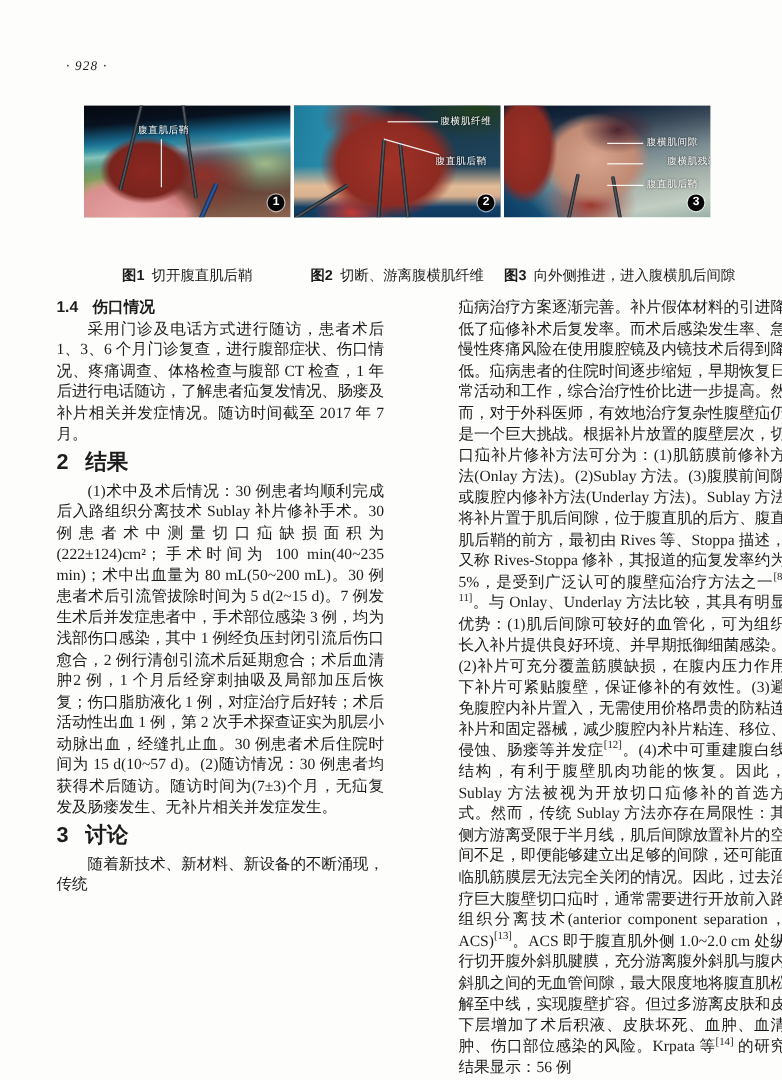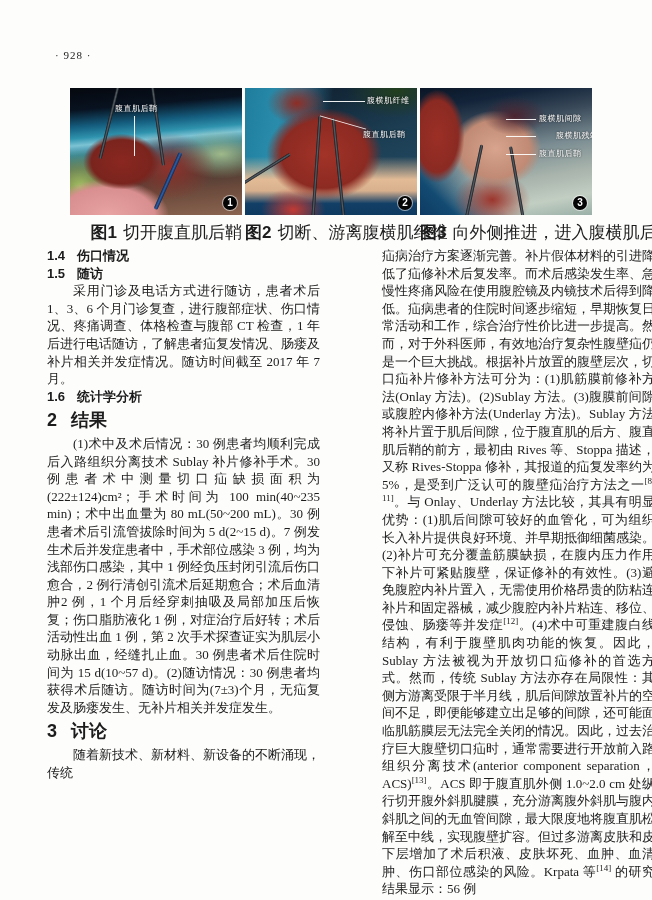--- a/index.html
+++ b/index.html
@@ -4,29 +4,29 @@
 <style>
   html,body{margin:0;padding:0;}
   body{background:#e8e8e8;}
   .page{
     position:relative;width:652px;height:900px;margin:0 auto;
     background:#fdfdfc;overflow:hidden;
     font-family:"Liberation Serif","DejaVu Serif",serif;color:#1c1c1c;
   }
   
   .header{position:absolute;top:46px;left:47px;right:33px;height:20px;font-size:11px;}
-  .page-no{position:absolute;left:8px;top:3px;letter-spacing:1px;}
+  .page-no{position:absolute;left:8px;top:3px;letter-spacing:1px;font-style:italic;}
   .journal-line{
     position:absolute;left:131px;right:0;top:0;text-align:center;
     border-bottom:1px solid #3a3a3a;padding-bottom:4px;white-space:nowrap;font-size:10.5px;
   }
   .journal-line span{margin:0 4px;}
   
   .figstrip{position:absolute;top:88px;left:70px;width:522px;display:flex;gap:3px;}
-  .photo{position:relative;width:172px;height:127px;overflow:hidden;background:#0a1520;}
+  .photo{position:relative;width:172px;height:93px;overflow:hidden;background:#0a1520;}
   .photo1{background:
     radial-gradient(ellipse 55px 40px at 30% 58%, #8a2720 0%, #7a241e 55%, rgba(0,0,0,0) 70%),
     radial-gradient(ellipse 65px 48px at 58% 62%, #93312a 0%, rgba(0,0,0,0) 70%),
     radial-gradient(ellipse 85px 50px at 22% 100%, #e8a3a3 0%, #d98f8f 55%, rgba(0,0,0,0) 72%),
     radial-gradient(ellipse 60px 55px at 6% 78%, #a2c364 0%, rgba(0,0,0,0) 70%),
     radial-gradient(ellipse 70px 35px at 88% 52%, #9fb98a 0%, rgba(0,0,0,0) 70%),
     linear-gradient(175deg,#05080e 0%,#081220 16%,#155e80 28%,#2f93ae 36%,#7cc3d4 41%,#2c7e9a 48%,#35464c 58%,#4f3b33 68%,#6b4a3c 80%,#8a6450 100%);}
   .photo2{background:
     radial-gradient(ellipse 70px 38px at 88% 2%, #233f1e 0%, rgba(0,0,0,0) 72%),
     radial-gradient(ellipse 42px 30px at 30% 12%, #8e2d25 0%, rgba(0,0,0,0) 70%),
@@ -51,21 +51,21 @@
   }
   .leader{position:absolute;background:rgba(255,255,255,.92);}
   .badge{
     position:absolute;right:5px;bottom:5px;width:14px;height:14px;border-radius:50%;
     background:#050505;color:#fff;font-size:10px;line-height:14px;text-align:center;
     font-family:"Liberation Sans","DejaVu Sans",sans-serif;font-weight:bold;
     box-shadow:0 0 0 1px rgba(255,255,255,.55);
   }
   
   .caprow{position:absolute;top:221px;left:70px;width:522px;display:flex;gap:3px;}
-  .cap{width:172px;text-align:right;font-size:17px;white-space:nowrap;}
+  .cap{width:172px;text-align:center;font-size:12px;white-space:nowrap;}
   .cap b{font-family:"Liberation Sans","DejaVu Sans",sans-serif;font-weight:bold;margin-right:6px;}
   
   .col{position:absolute;top:247px;width:273px;font-size:13px;line-height:17.6px;text-align:justify;}
   .col-left{left:47px;}
   .col-right{left:334px;margin-left:48px;}
   .para{margin:0;text-indent:2em;}
   .para-cont{margin:0;text-indent:0;}
   .subhead{margin:0;font-family:"Liberation Sans","DejaVu Sans",sans-serif;font-weight:bold;font-size:13px;}
   .subhead .no{margin-right:12px;}
   .sechead{margin:7px 0 5px;font-family:"Liberation Sans","DejaVu Sans",sans-serif;font-weight:bold;font-size:18px;}
@@ -123,23 +123,21 @@
     <div class="cap">
       <b>图2</b><span>切断、游离腹横肌纤维</span>
     </div>
     <div class="cap">
       <b>图3</b><span>向外侧推进，进入腹横肌后间隙</span>
     </div>
   </div>
 
   <div class="col col-left">
     <h4 class="subhead"><span class="no">1.4</span><span>伤口情况</span></h4>
-    <h4 class="subhead"><span class="no">1.5</span><span>随访</span></h4>
     <p class="para">采用门诊及电话方式进行随访，患者术后 1、3、6 个月门诊复查，进行腹部症状、伤口情况、疼痛调查、体格检查与腹部 CT 检查，1 年后进行电话随访，了解患者疝复发情况、肠瘘及补片相关并发症情况。随访时间截至 2017 年 7 月。</p>
-    <h4 class="subhead"><span class="no">1.6</span><span>统计学分析</span></h4>
     <h3 class="sechead"><span class="no">2</span><span>结果</span></h3>
     <p class="para rich">(1)术中及术后情况：30 例患者均顺利完成后入路组织分离技术 Sublay 补片修补手术。30 例患者术中测量切口疝缺损面积为(222±124)cm²；手术时间为 100 min(40~235 min)；术中出血量为 80 mL(50~200 mL)。30 例患者术后引流管拔除时间为 5 d(2~15 d)。7 例发生术后并发症患者中，手术部位感染 3 例，均为浅部伤口感染，其中 1 例经负压封闭引流后伤口愈合，2 例行清创引流术后延期愈合；术后血清肿2 例，1 个月后经穿刺抽吸及局部加压后恢复；伤口脂肪液化 1 例，对症治疗后好转；术后活动性出血 1 例，第 2 次手术探查证实为肌层小动脉出血，经缝扎止血。30 例患者术后住院时间为 15 d(10~57 d)。(2)随访情况：30 例患者均获得术后随访。随访时间为(7±3)个月，无疝复发及肠瘘发生、无补片相关并发症发生。</p>
     <h3 class="sechead"><span class="no">3</span><span>讨论</span></h3>
     <p class="para">随着新技术、新材料、新设备的不断涌现，传统</p>
   </div>
 
   <div class="col col-right">
     <p class="para-cont rich">疝病治疗方案逐渐完善。补片假体材料的引进降低了疝修补术后复发率。而术后感染发生率、急慢性疼痛风险在使用腹腔镜及内镜技术后得到降低。疝病患者的住院时间逐步缩短，早期恢复日常活动和工作，综合治疗性价比进一步提高。然而，对于外科医师，有效地治疗复杂性腹壁疝仍是一个巨大挑战。根据补片放置的腹壁层次，切口疝补片修补方法可分为：(1)肌筋膜前修补方法(Onlay 方法)。(2)Sublay 方法。(3)腹膜前间隙或腹腔内修补方法(Underlay 方法)。Sublay 方法将补片置于肌后间隙，位于腹直肌的后方、腹直肌后鞘的前方，最初由 Rives 等、Stoppa 描述，又称 Rives-Stoppa 修补，其报道的疝复发率约为 5%，是受到广泛认可的腹壁疝治疗方法之一<sup>[8-11]</sup>。与 Onlay、Underlay 方法比较，其具有明显优势：(1)肌后间隙可较好的血管化，可为组织长入补片提供良好环境、并早期抵御细菌感染。(2)补片可充分覆盖筋膜缺损，在腹内压力作用下补片可紧贴腹壁，保证修补的有效性。(3)避免腹腔内补片置入，无需使用价格昂贵的防粘连补片和固定器械，减少腹腔内补片粘连、移位、侵蚀、肠瘘等并发症<sup>[12]</sup>。(4)术中可重建腹白线结构，有利于腹壁肌肉功能的恢复。因此，Sublay 方法被视为开放切口疝修补的首选方式。然而，传统 Sublay 方法亦存在局限性：其侧方游离受限于半月线，肌后间隙放置补片的空间不足，即便能够建立出足够的间隙，还可能面临肌筋膜层无法完全关闭的情况。因此，过去治疗巨大腹壁切口疝时，通常需要进行开放前入路组织分离技术(anterior component separation，ACS)<sup>[13]</sup>。ACS 即于腹直肌外侧 1.0~2.0 cm 处纵行切开腹外斜肌腱膜，充分游离腹外斜肌与腹内斜肌之间的无血管间隙，最大限度地将腹直肌松解至中线，实现腹壁扩容。但过多游离皮肤和皮下层增加了术后积液、皮肤坏死、血肿、血清肿、伤口部位感染的风险。Krpata 等<sup>[14]</sup> 的研究结果显示：56 例</p>
   </div>
 

